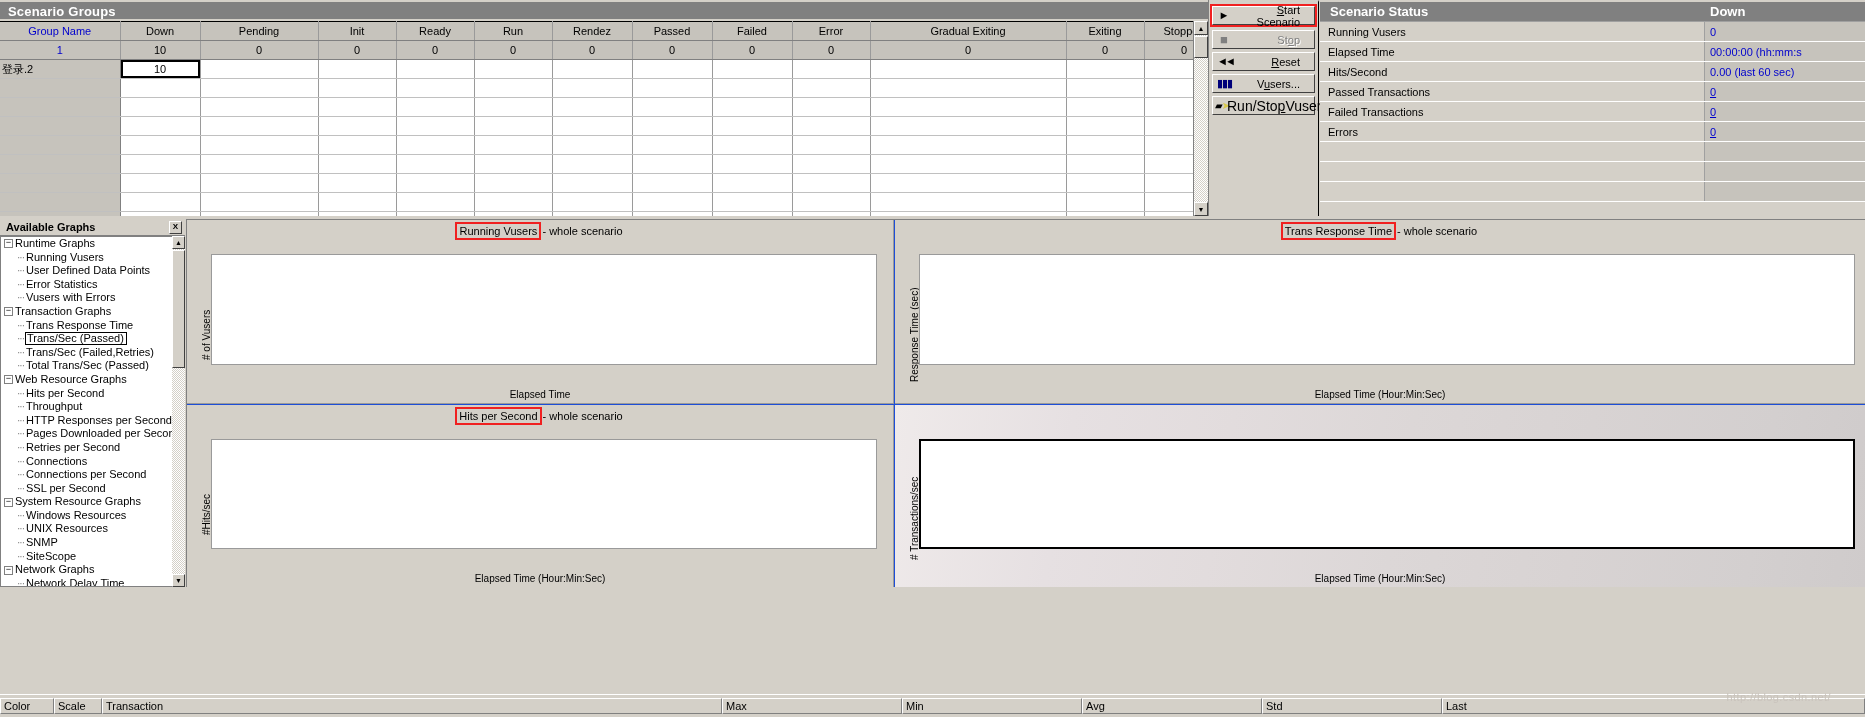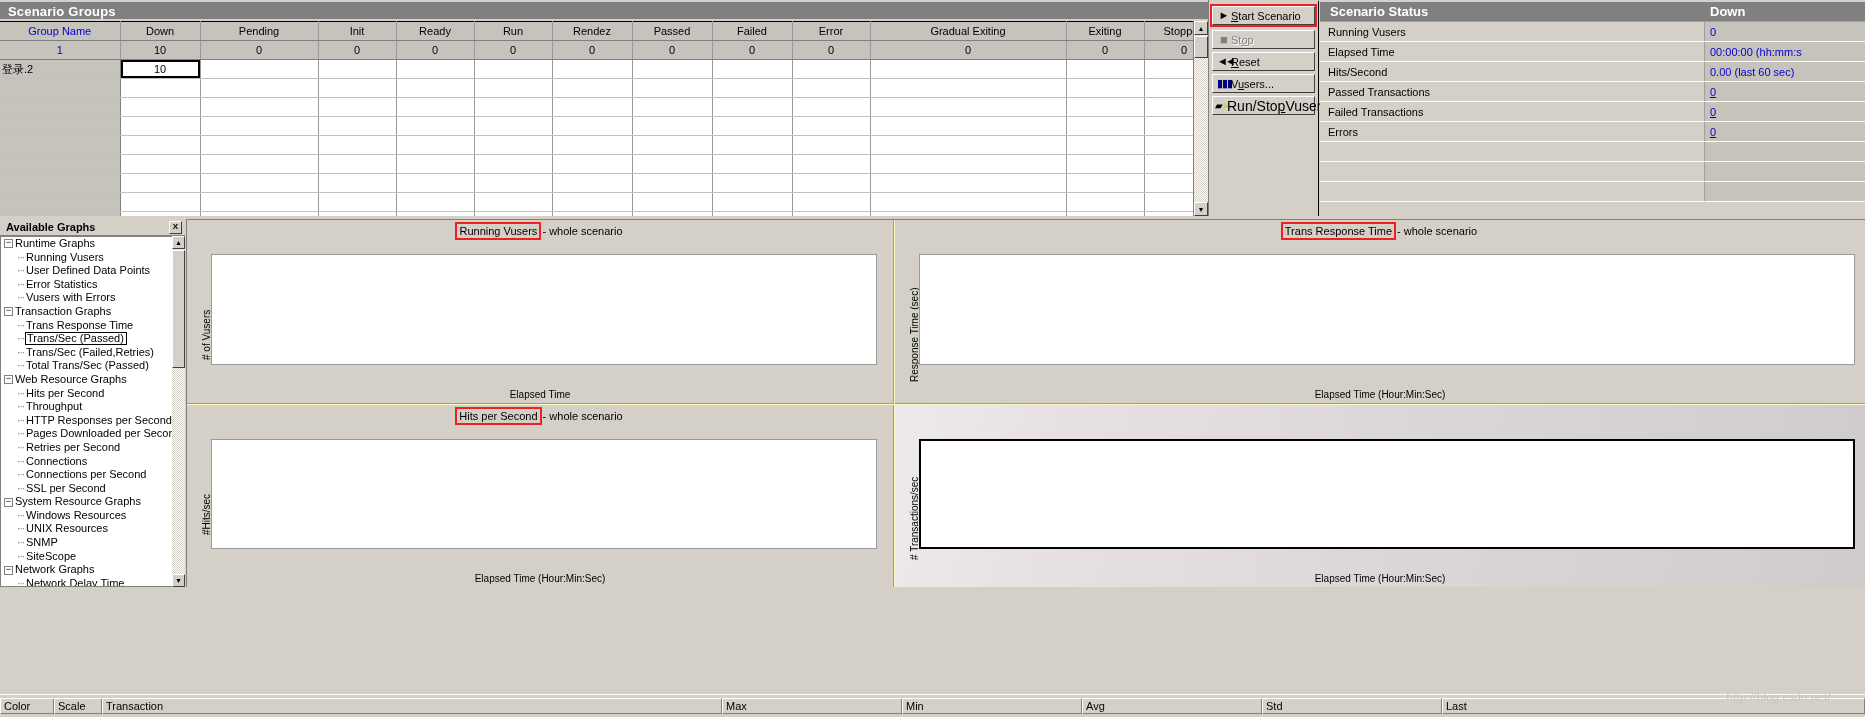--- a/index.html
+++ b/index.html
@@ -54,21 +54,21 @@
   #sg-scroll .btn-bot{position:absolute;bottom:0;left:0;}
 
   
   #ctrl-panel{position:absolute;left:1209px;top:0;width:110px;height:216px;
       background:#d4d0c8;border-right:1px solid #000;border-top:2px solid #d4d0c8;
       box-sizing:border-box;padding:4px 3px 0 3px;}
   .ctrl-btn{position:relative;height:19px;margin-bottom:3px;background:#d4d0c8;
       border:1px solid #fff;border-right-color:#404040;border-bottom-color:#404040;
       box-sizing:border-box;display:flex;align-items:center;font-size:11px;
       padding-left:4px;}
-  .ctrl-btn .lbl{flex:1;text-align:left;padding-right:6px;}
+  .ctrl-btn .lbl{flex:1;text-align:right;padding-right:14px;}
   .ctrl-btn.disabled .lbl{color:#808080;text-shadow:1px 1px 0 #fff;}
   .ctrl-btn .gi{width:14px;display:inline-block;text-align:center;line-height:1;}
   #btn-start{border:1px solid #fff;border-right-color:#404040;border-bottom-color:#404040;
       box-shadow:0 0 0 2px #f02020;margin-bottom:5px;}
   u{text-decoration:underline;}
   .vu-icon{color:#00007a;font-size:11px;letter-spacing:-1px;}
   .runstop-icon{font-size:10px;letter-spacing:-1px;}
 
   
   #status-panel{position:absolute;left:1320px;top:0;width:545px;height:216px;
@@ -110,21 +110,21 @@
   .tnode .box{width:9px;height:9px;border:1px solid #808080;background:#fff;
       font-size:9px;line-height:7px;text-align:center;margin-right:2px;
       box-sizing:border-box;font-family:"Liberation Mono",monospace;}
   .tnode.child{padding-left:16px;}
   .tnode.child .dash{color:#808080;margin-right:2px;letter-spacing:-1px;font-size:10px;}
   .tnode.selected .txt{border:1px solid #000;padding:0 2px 0 1px;margin-left:-1px;
       line-height:11px;}
 
   
   #graphs{position:absolute;left:186px;top:219px;right:0;height:368px;
-      background:#fef9c3;border-top:1px solid #808080;border-left:1px solid #808080;
+      background:#1d4ed8;border-top:1px solid #808080;border-left:1px solid #808080;
       box-sizing:border-box;padding-left:17px;}
   .gpane{position:absolute;box-sizing:border-box;background:#d4d0c8;}
   .gpane .gtitle{position:absolute;top:5px;left:0;right:0;text-align:center;
       font-size:11px;white-space:nowrap;}
   .gpane .gtitle .name{outline:2px solid #f02020;padding:1px 2px;}
   .gpane .plot{position:absolute;background:#fff;border:1px solid #9a9a9a;
       border-top-color:#9a9a9a;border-left-color:#9a9a9a;}
   .gpane .ylab{position:absolute;font-size:10px;white-space:nowrap;
       transform:rotate(-90deg);transform-origin:left top;}
   .gpane .xlab{position:absolute;bottom:3px;left:0;right:0;text-align:center;

